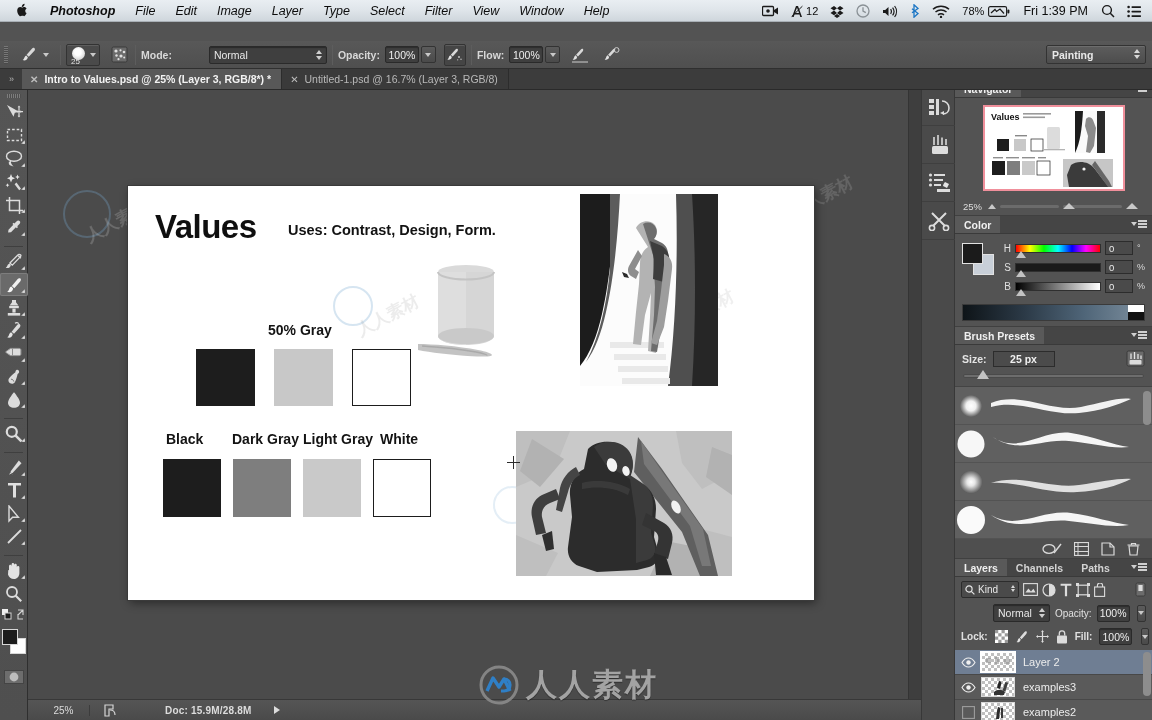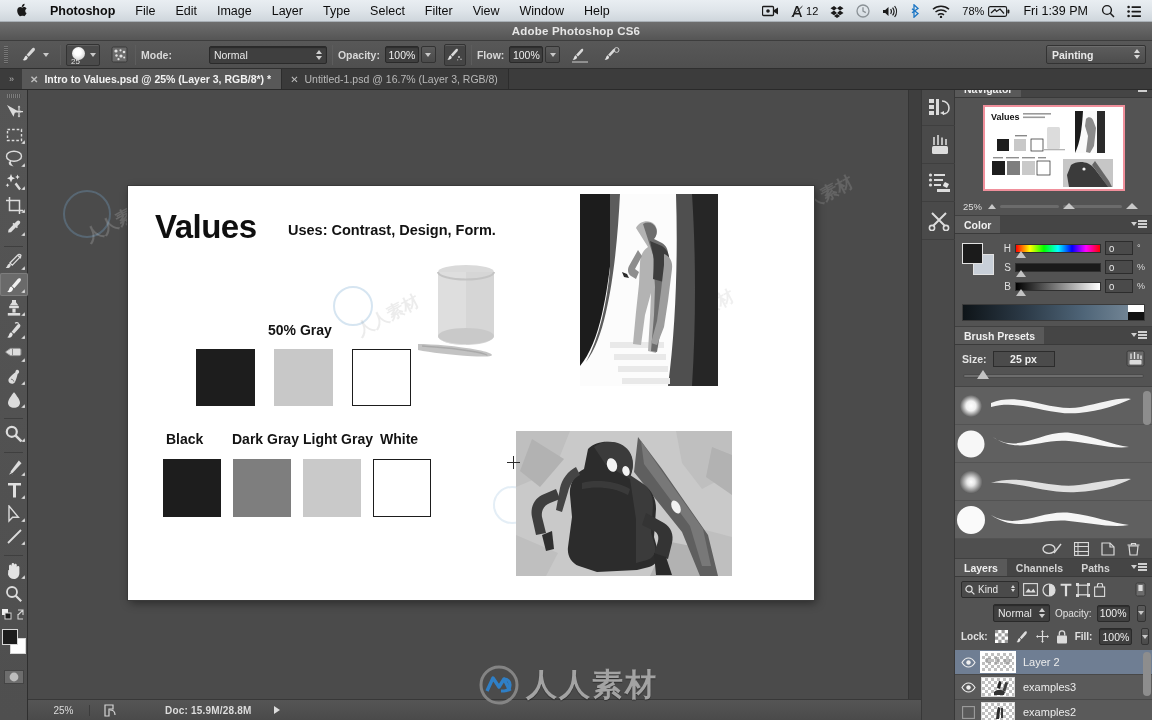--- a/index.html
+++ b/index.html
@@ -14,21 +14,21 @@
   
   .macbar {
     position: absolute; left: 0; top: 0; width: 1152px; height: 22px;
     background: linear-gradient(180deg,#e9eef2 0%,#dfe5ea 48%,#cfd6dc 100%);
     border-bottom: 1px solid #a9b0b6;
     display: flex; align-items: center;
     font-size: 12.5px; color: #0c0c0c;
     z-index: 50;
   }
   .macbar-left { display: flex; align-items: center; gap: 0; padding-left: 8px; }
-  .macbar .mi { padding: 0 10px; line-height: 22px; white-space: nowrap; }
+  .macbar .mi { padding: 0 10px; line-height: 22px; white-space: nowrap; font-style: italic; }
   .macbar .mi.apple { font-size: 14px; padding: 0 11px 0 8px; }
   .macbar .mi.bold { font-weight: bold; }
   .macbar-right {
     position: absolute; right: 4px; top: 0; height: 22px;
     display: flex; align-items: center; gap: 0;
   }
   .macbar-right .si {
     padding: 0 6px; line-height: 22px; white-space: nowrap;
     display: flex; align-items: center; font-size: 11px;
   }
@@ -469,21 +469,20 @@
               <circle cx="1.6" cy="6.5" r="1.3"></circle>
               <rect x="4.5" y="5.7" width="9.5" height="1.7" rx=".6"></rect>
               <circle cx="1.6" cy="11" r="1.3"></circle>
               <rect x="4.5" y="10.2" width="9.5" height="1.7" rx=".6"></rect>
             </g>
           </svg>
       </div>
     </div>
   </div>
 
-  <div class="ps-title">Adobe Photoshop CS6</div>
 
   <div class="options-bar">
     <div class="grip">
         <i></i>
       </div>
     <div class="opt-tool">
       <svg class="svgi" width="19" height="19" viewBox="0 0 19 19">
           <path d="M14.5 3.2c-.8-.7-1.8-.4-2.4.3L6.6 9.8l2.2 2 5.6-6.1c.6-.7.8-1.8.1-2.5z" fill="#d8d8d8"></path>
           <path d="M6.2 10.4c-1.2.5-1.7 1.8-2 2.7-.3.9-.8 1.6-1.5 2 1.3.5 2.8.4 3.7-.3.9-.7 1.3-1.8 1.4-2.6z" fill="#e3e3e3"></path>
         </svg>

